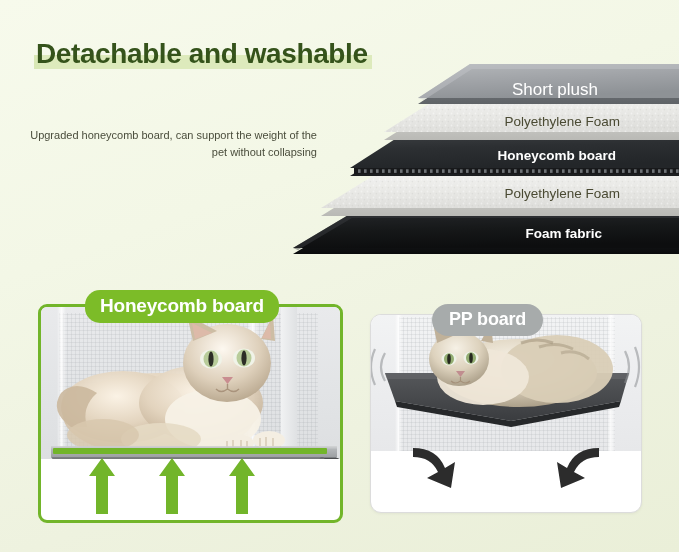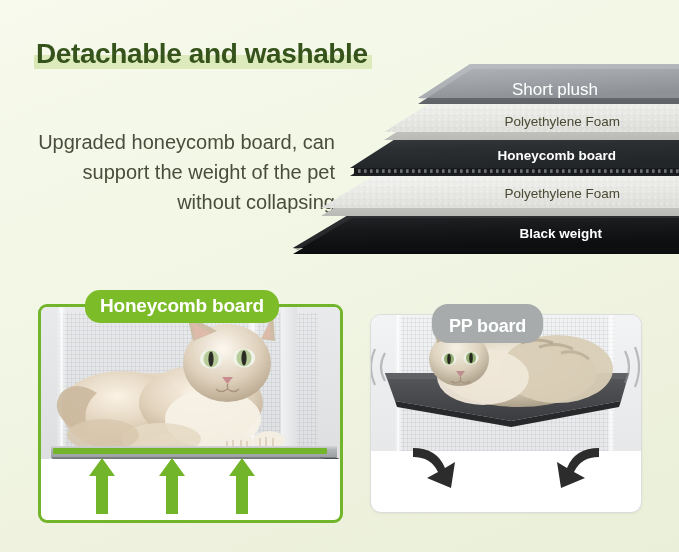--- a/index.html
+++ b/index.html
@@ -55,24 +55,24 @@
     opacity: 0.85;
     z-index: 0;
   }
   .hl-line .hl-text {
     position: relative;
     z-index: 1;
   }
 
   #subcopy {
     position: absolute;
-    left: 35px;
+    left: 17px;
     top: 127px;
     width: 300px;
-    font-size: 20px;
+    font-size: 11px;
     line-height: 1.50;
     color: #4a4d3c;
   }
 
   
   #stack {
     position: absolute;
     left: 288px;
     top: 58px;
     width: 400px;
@@ -175,21 +175,21 @@
   }
   #badge-bad {
     position: absolute;
     left: 432px;
     top: 32px;
     z-index: 30;
     background: #a7abab;
     color: #fff;
     font-size: 18px;
     font-weight: bold;
-    padding: 12px 17px 6px;
+    padding: 5px 17px 6px;
     border-radius: 16px;
     letter-spacing: -0.2px;
     white-space: nowrap;
   }
   #vs-badge {
     position: absolute;
     left: 330px;
     top: 394px;
     width: 50px;
     height: 50px;
@@ -360,21 +360,21 @@
           <polygon points="130,40 182,6 400,6 400,40" fill="url(#gPlushTop)"></polygon>
           <polygon points="130,40 182,6 400,6 400,11 184,11 136,42" fill="#c3c6c9" opacity="0.45"></polygon>
         </g>
       </svg>
 
       
       <div class="lbl" style="position:absolute; right:90px; top:22px; color:#ffffff; font-size:17px; font-weight:normal;">Short plush</div>
       <div class="lbl" style="position:absolute; right:68px; top:56px; color:#4a4a33; font-size:13.5px;">Polyethylene Foam</div>
       <div class="lbl" style="position:absolute; right:72px; top:90px; color:#ffffff; font-size:13.5px; font-weight:bold;">Honeycomb board</div>
       <div class="lbl" style="position:absolute; right:68px; top:128px; color:#4a4a33; font-size:13.5px;">Polyethylene Foam</div>
-      <div class="lbl" style="position:absolute; right:86px; top:168px; color:#ffffff; font-size:13.5px; font-weight:bold;">Black weight</div>
+      <div class="lbl" style="position:absolute; right:86px; top:168px; color:#ffffff; font-size:13.5px; font-weight:bold;">Foam fabric</div>
     </div>
   </div>
 
   <div id="compare">
 
     <div id="panel-good">
 
       <div id="good-photo">
         <div class="mesh"></div>
         <div class="strut" style="left:16px; top:0; width:9px; height:152px;"></div>

